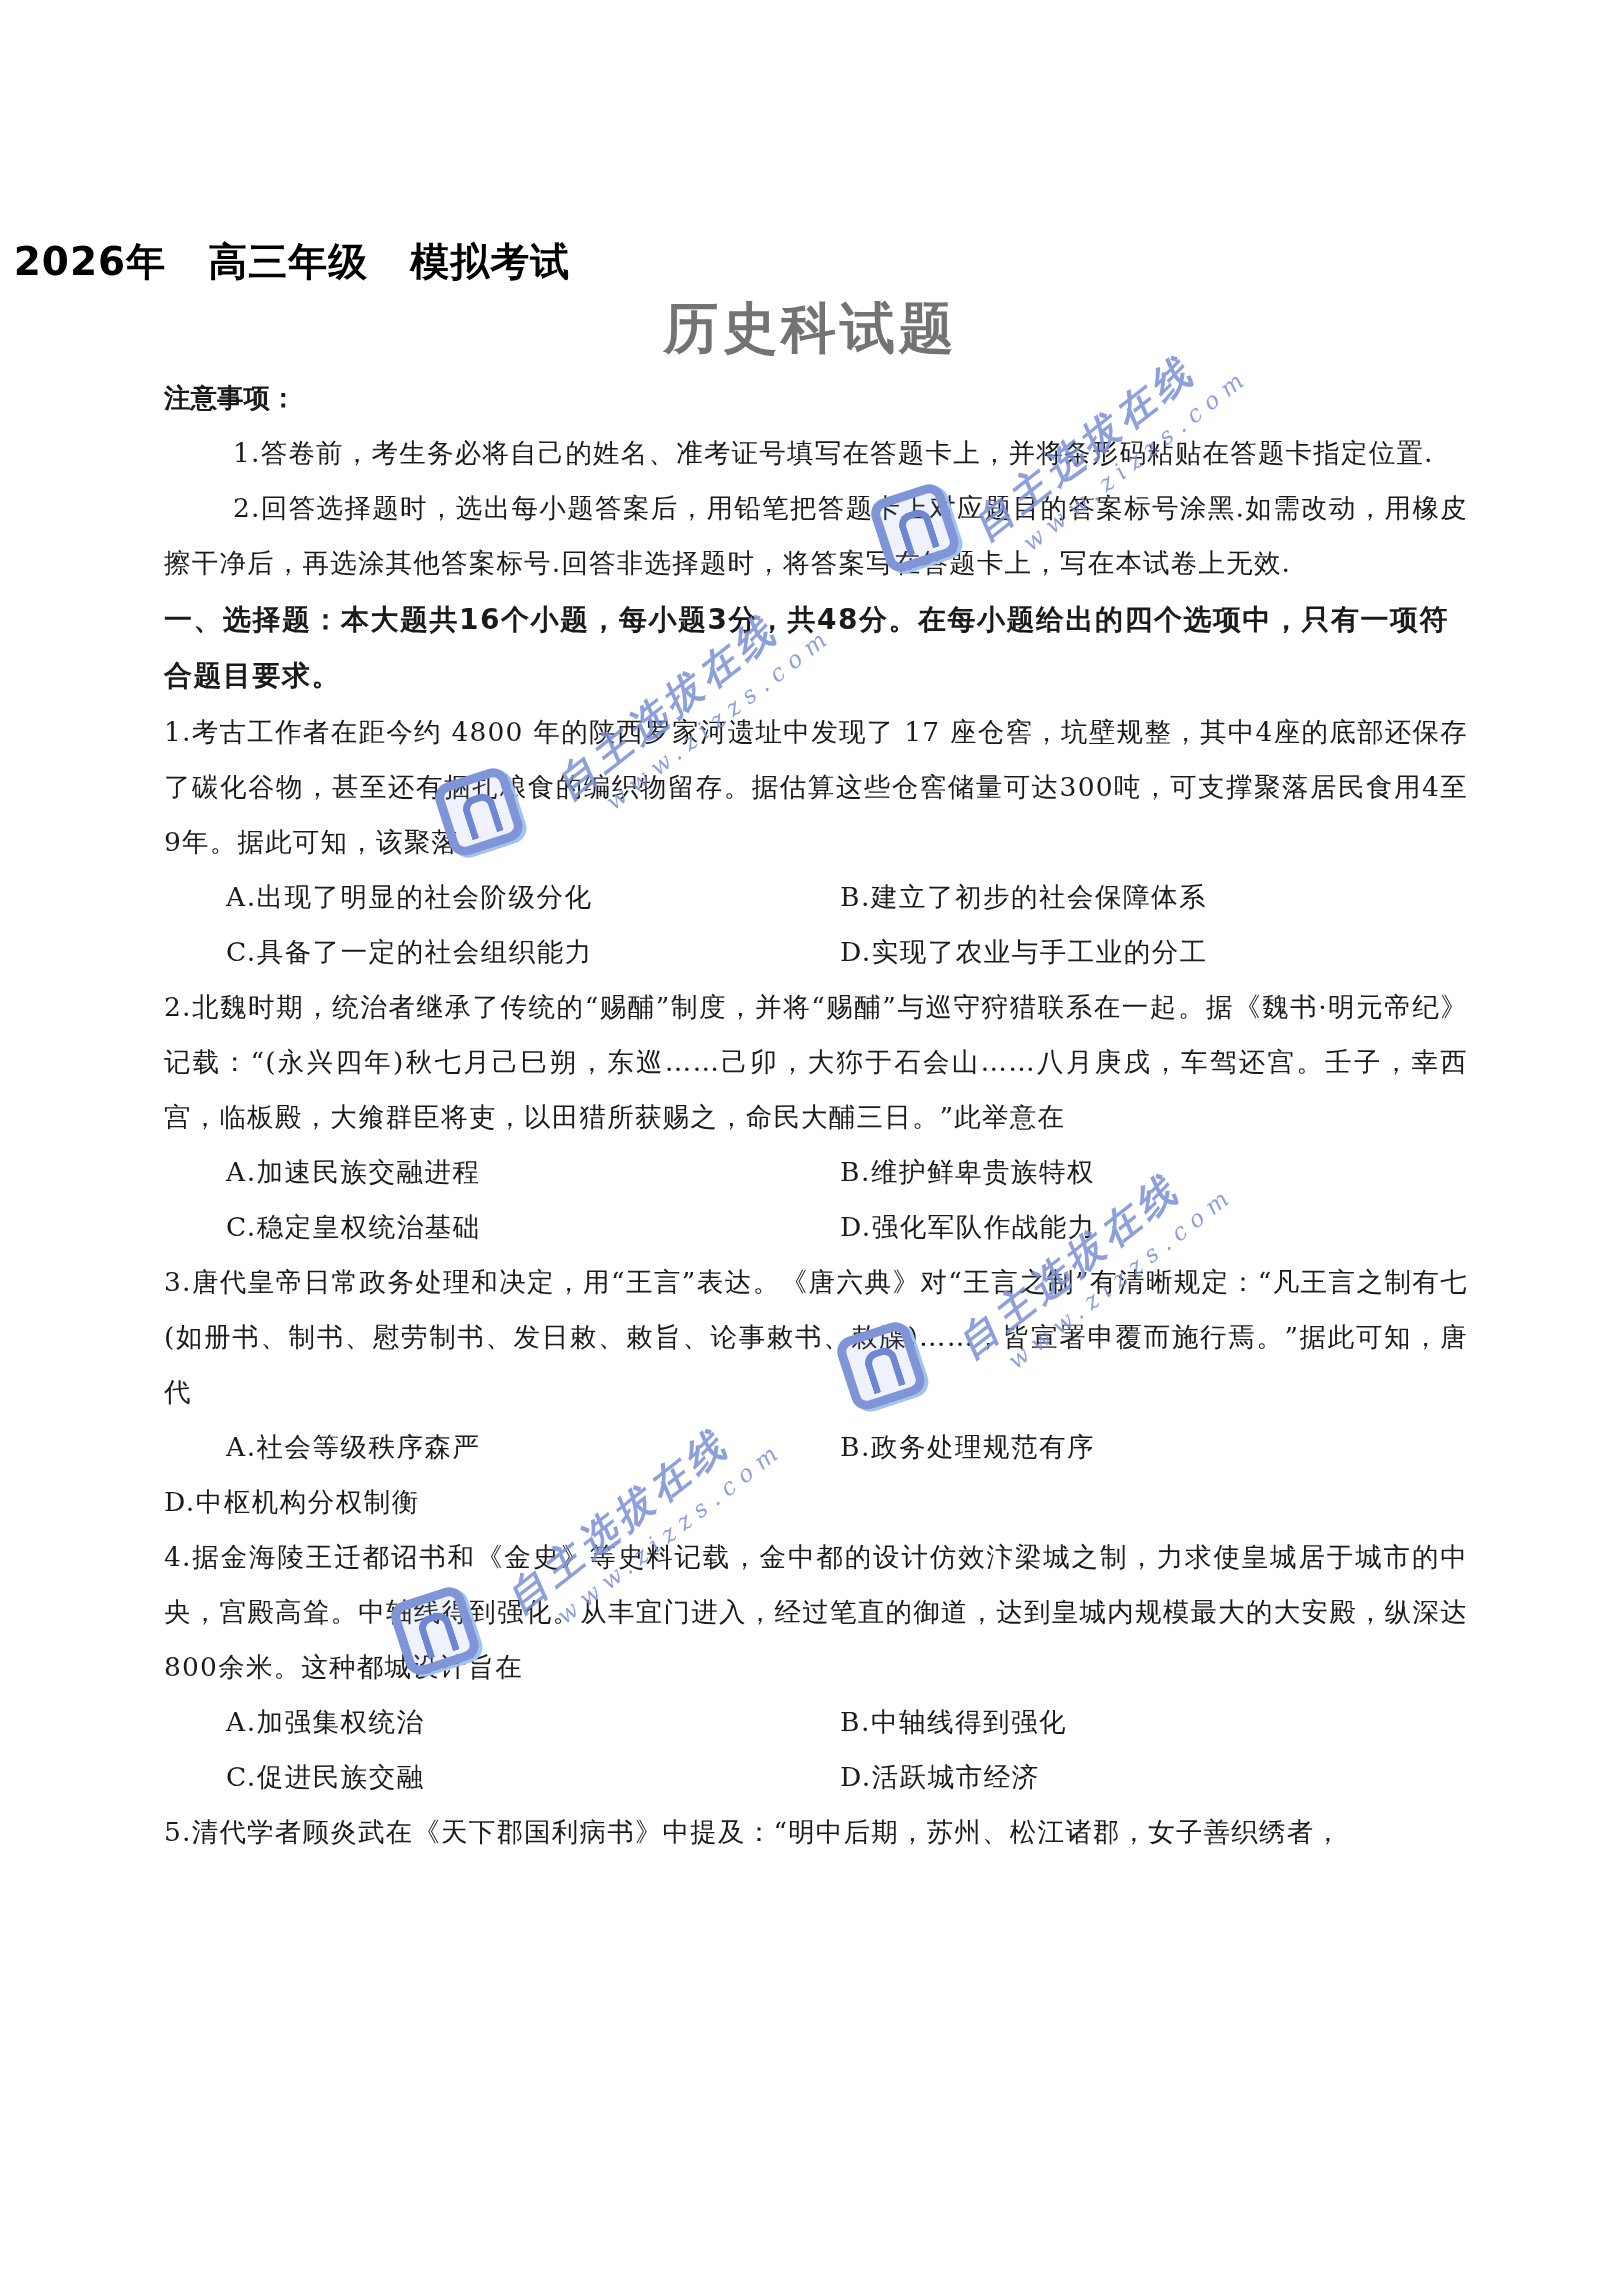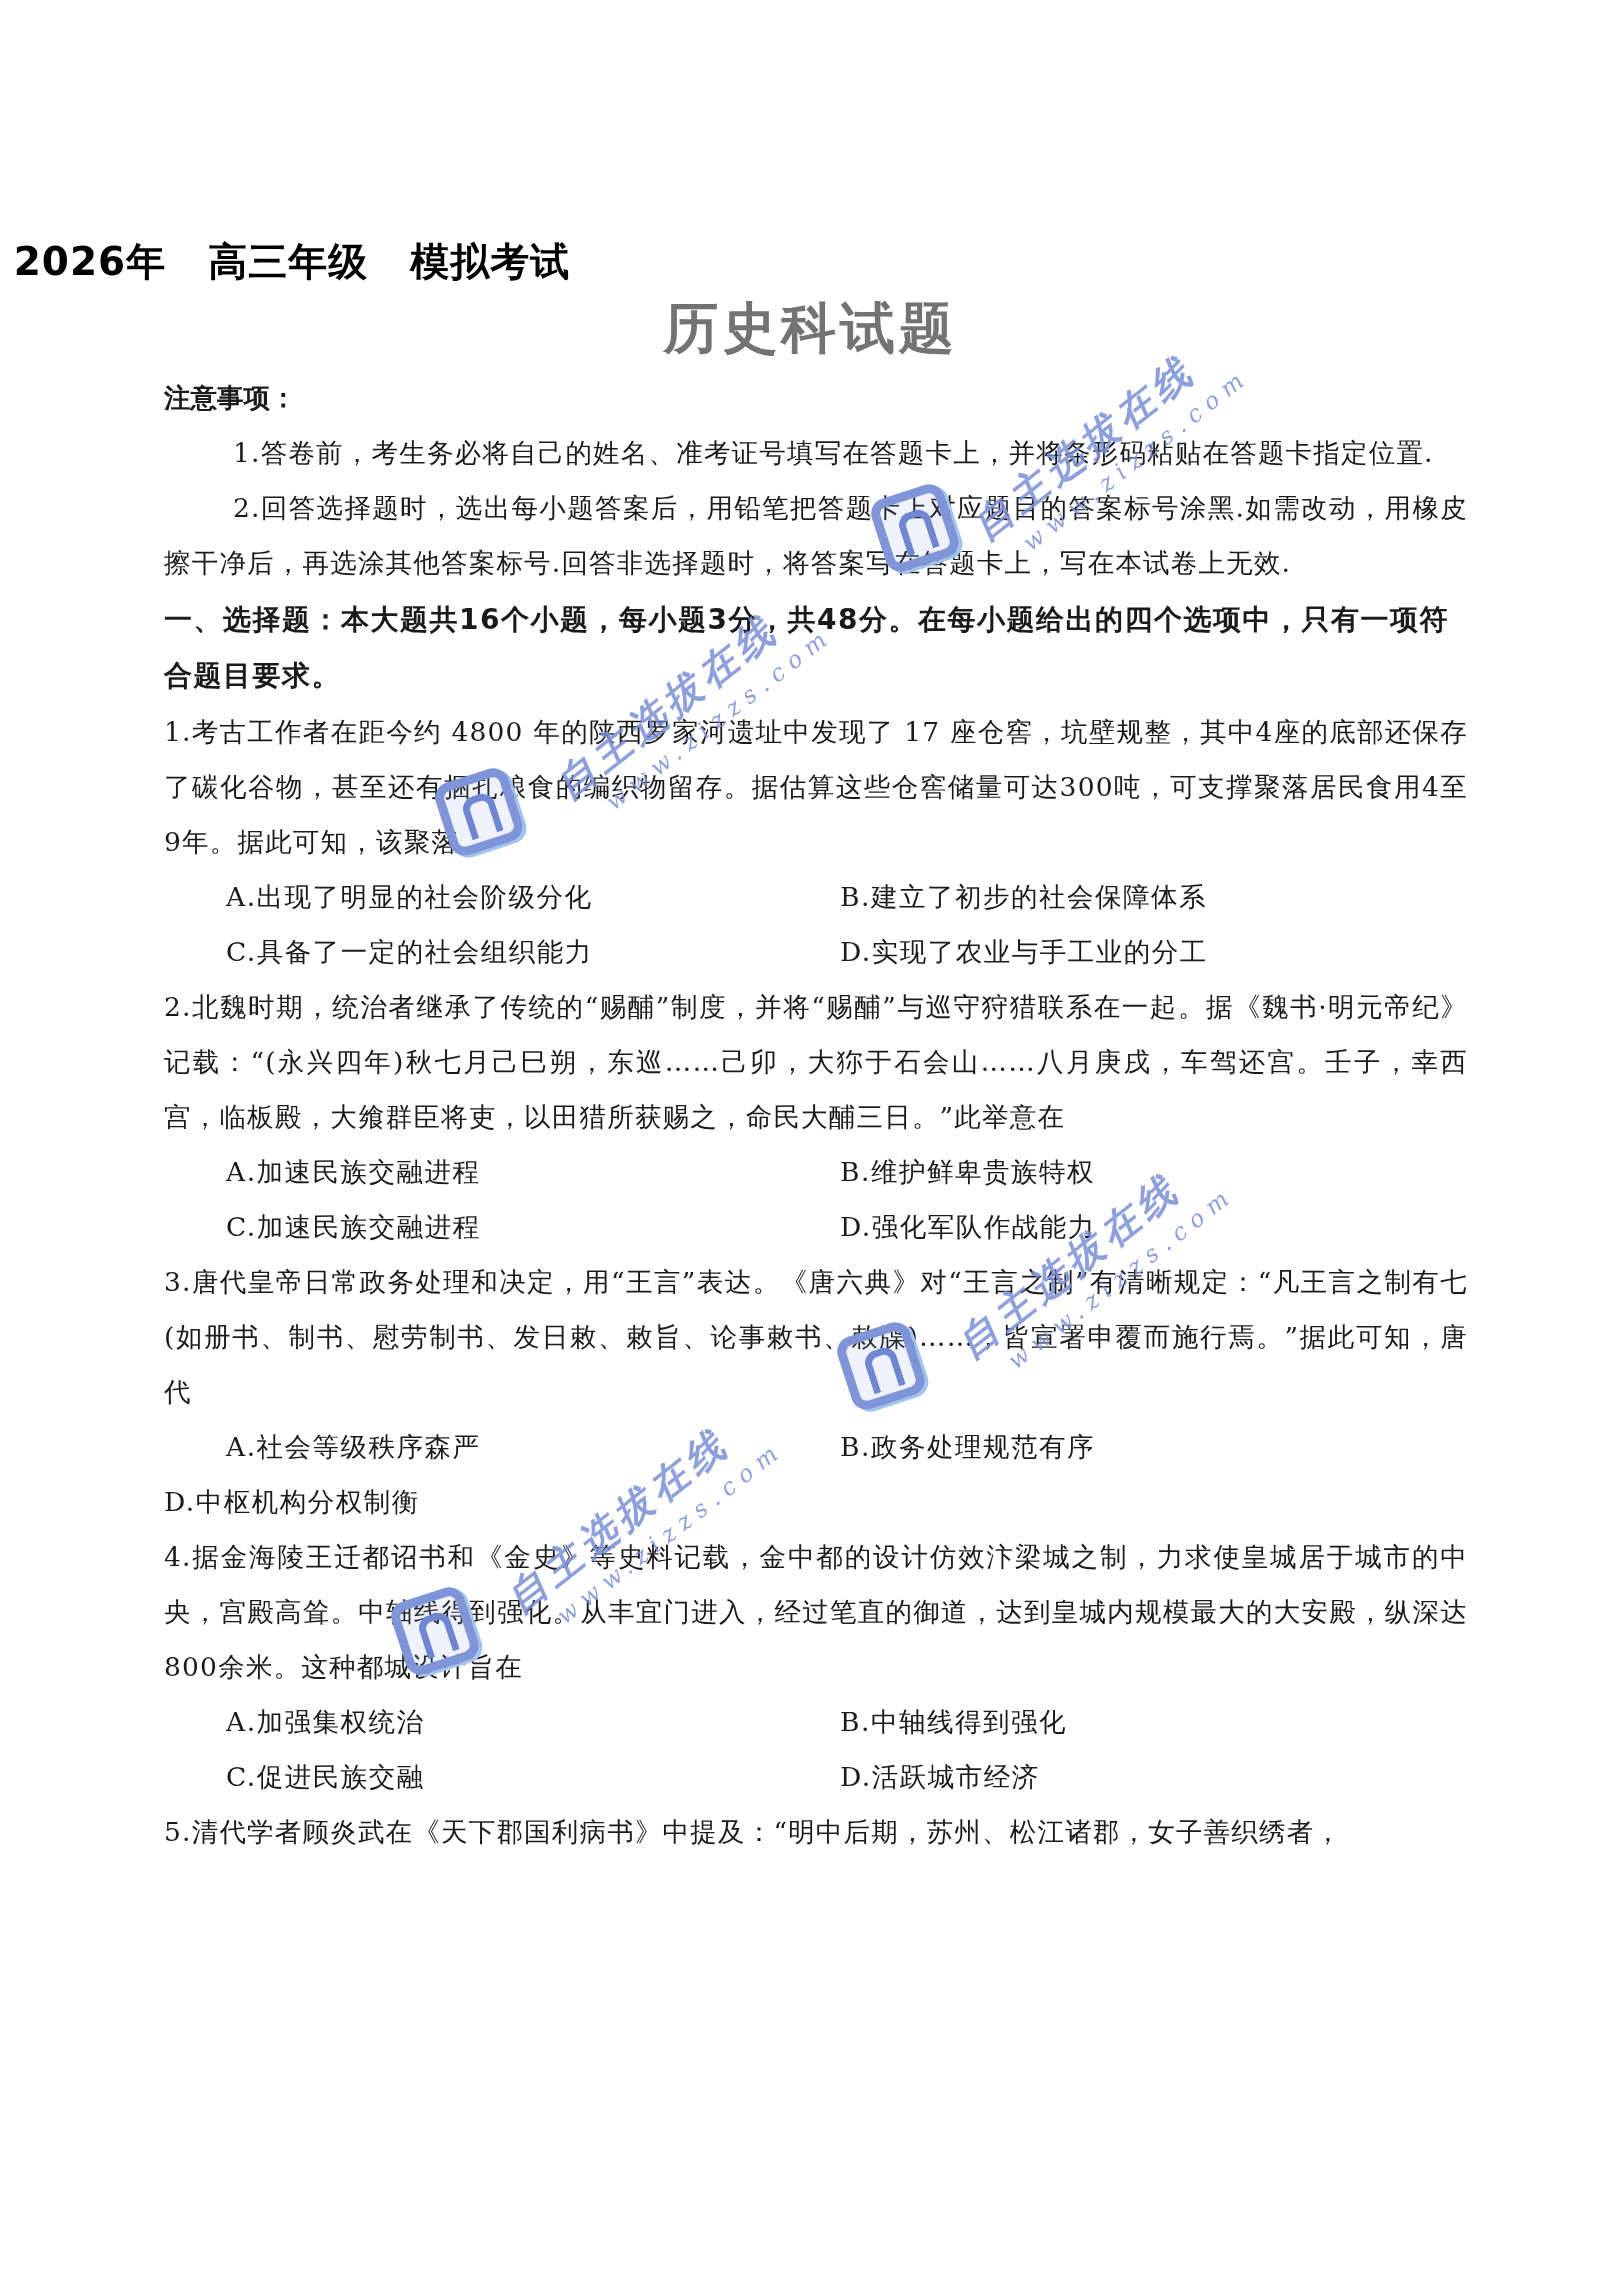--- a/index.html
+++ b/index.html
@@ -84,21 +84,21 @@
       <div class="option">A.出现了明显的社会阶级分化</div>
       <div class="option right">B.建立了初步的社会保障体系</div>
       <div class="option">C.具备了一定的社会组织能力</div>
       <div class="option right">D.实现了农业与手工业的分工</div>
     </div>
 
     <div class="question">2.北魏时期，统治者继承了传统的“赐酺”制度，并将“赐酺”与巡守狩猎联系在一起。据《魏书·明元帝纪》记载：“(永兴四年)秋七月己巳朔，东巡……己卯，大狝于石会山……八月庚戌，车驾还宫。壬子，幸西宫，临板殿，大飨群臣将吏，以田猎所获赐之，命民大酺三日。”此举意在</div>
     <div class="options">
       <div class="option">A.加速民族交融进程</div>
       <div class="option right">B.维护鲜卑贵族特权</div>
-      <div class="option">C.加速民族交融进程</div>
+      <div class="option">C.稳定皇权统治基础</div>
       <div class="option right">D.强化军队作战能力</div>
     </div>
 
     <div class="question">3.唐代皇帝日常政务处理和决定，用“王言”表达。《唐六典》对“王言之制”有清晰规定：“凡王言之制有七(如册书、制书、慰劳制书、发日敕、敕旨、论事敕书、敕牒)……，皆宣署申覆而施行焉。”据此可知，唐代</div>
     <div class="options">
       <div class="option">A.社会等级秩序森严</div>
       <div class="option right">B.政务处理规范有序</div>
       <div class="option right">D.中枢机构分权制衡</div>
     </div>
 

